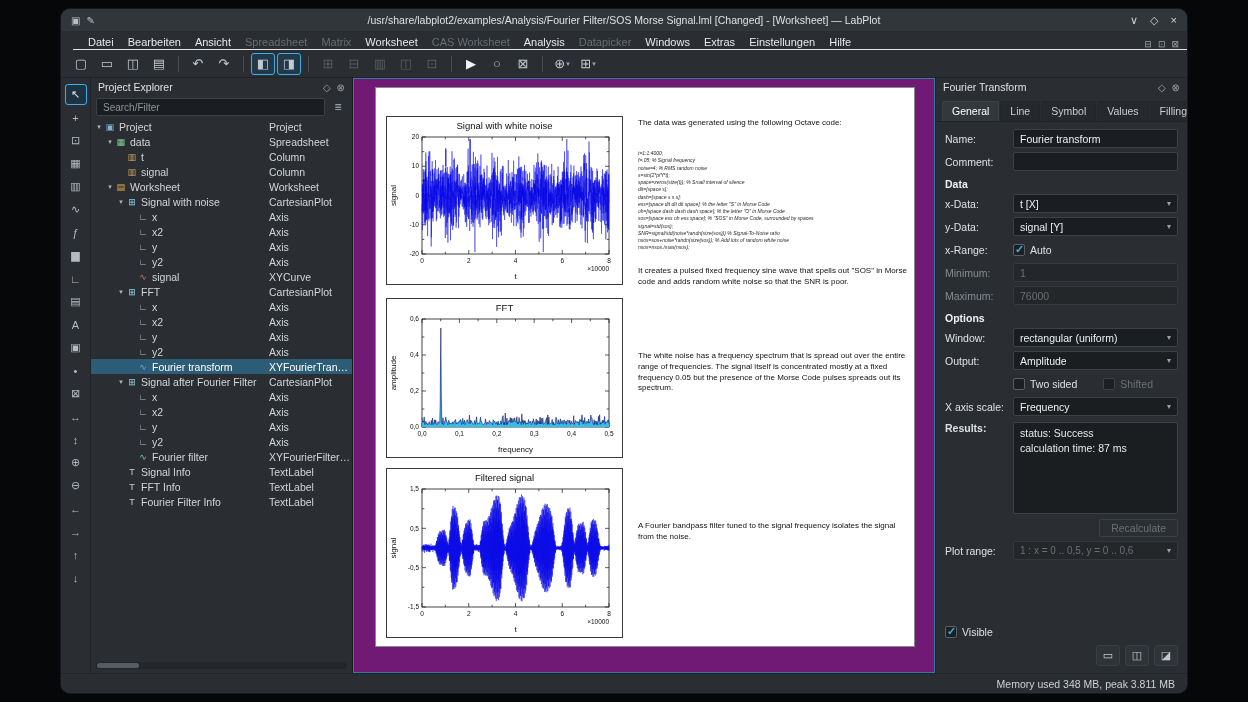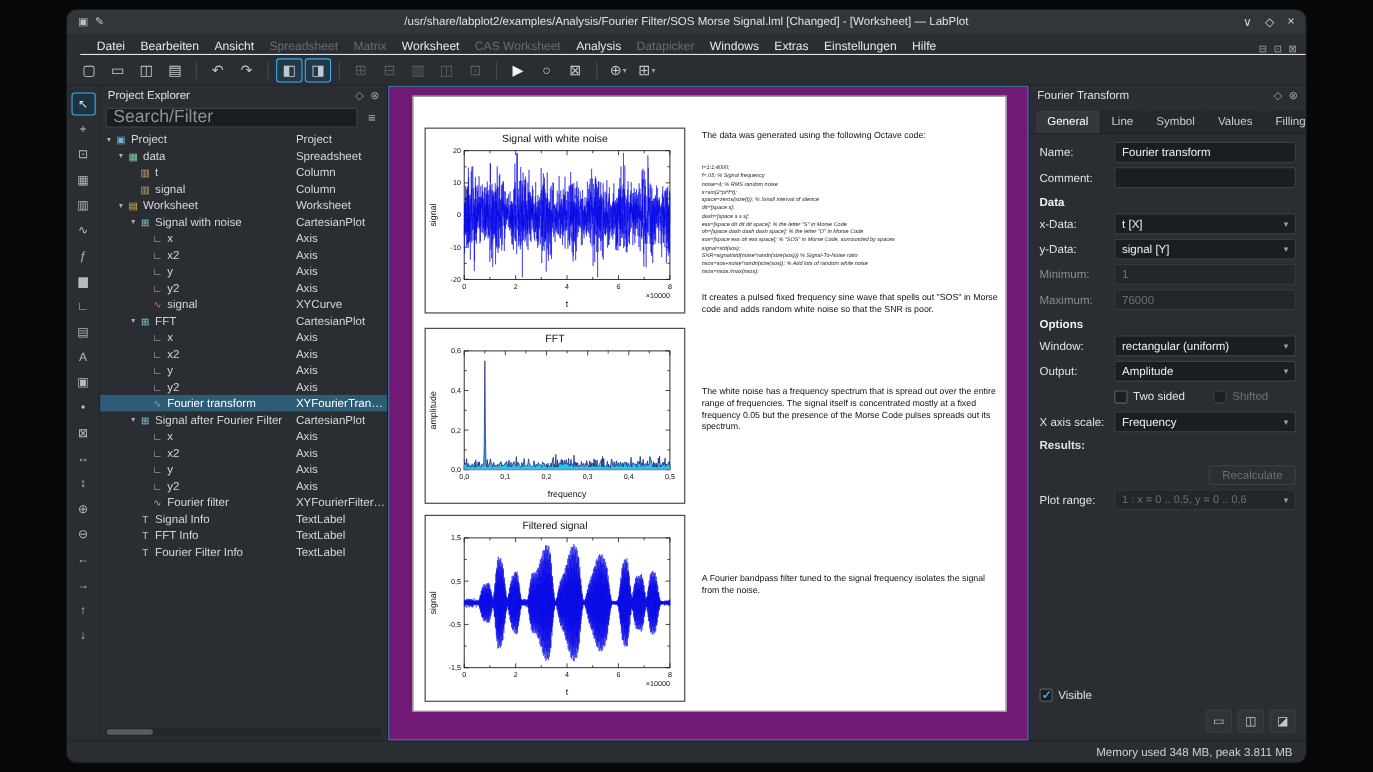--- a/index.html
+++ b/index.html
@@ -38,21 +38,21 @@
         color:#b4bac0;font-size:11px;border-radius:3px;flex:none;}
   .sbtn.active{border:1px solid #3daee9;background:#1e3340;color:#e8ecef;}
   
   .explorer{width:262px;background:#2a2e32;border-right:1px solid #1b1e21;display:flex;
             flex-direction:column;flex:none;min-height:0;}
   .dock-header{height:18px;display:flex;align-items:center;padding:0 7px;color:#dde1e4;
                font-size:10.5px;flex:none;gap:37px;}
   .dh-icons{margin-left:auto;display:flex;gap:6px;color:#9aa0a5;font-size:10px;}
   .search-row{display:flex;padding:2px 5px 3px 5px;gap:4px;flex:none;align-items:center;}
   .search-input{flex:1;height:18px;background:#1b1e20;border:1px solid #3c4145;border-radius:2px;
-                color:#8d9398;font-size:16px;padding:0 6px;display:flex;align-items:center;}
+                color:#8d9398;font-size:10px;padding:0 6px;display:flex;align-items:center;}
   .filter-btn{width:18px;height:18px;display:flex;align-items:center;justify-content:center;
               color:#b4bac0;font-size:12px;}
   .cols-header{display:flex;height:17px;background:#30353a;border-top:1px solid #222528;
                border-bottom:1px solid #222528;color:#dde1e4;font-size:10.5px;flex:none;}
   .col-name{width:172px;padding-left:6px;border-right:1px solid #222528;display:flex;align-items:center;}
   .col-type{flex:1;padding-left:6px;display:flex;align-items:center;}
   .tree{flex:1;overflow:hidden;font-size:10.5px;color:#d2d6d9;}
   .trow{display:flex;height:15px;align-items:center;white-space:nowrap;}
   .trow.selected{background:#2d5c76;color:#ffffff;}
   .tname{width:172px;display:flex;align-items:center;overflow:hidden;flex:none;}
@@ -697,20 +697,27 @@
             </div>
           </div>
           <div class="frow">
             <div class="flabel">y-Data:</div>
             <div class="ffield combo">
               <span>signal [Y]</span>
               <span class="arrow">▾</span>
             </div>
           </div>
           <div class="frow">
+            <div class="flabel">x-Range:</div>
+            <div class="ffield check">
+              <span class="cbox checked"></span>
+              <span class="lbl">Auto</span>
+            </div>
+          </div>
+          <div class="frow">
             <div class="flabel dim">Minimum:</div>
             <div class="ffield input disabled">1</div>
           </div>
           <div class="frow">
             <div class="flabel dim">Maximum:</div>
             <div class="ffield input disabled">76000</div>
           </div>
 
           <div class="section">Options</div>
 
@@ -744,20 +751,24 @@
           <div class="frow">
             <div class="flabel">X axis scale:</div>
             <div class="ffield combo">
               <span>Frequency</span>
               <span class="arrow">▾</span>
             </div>
           </div>
 
           <div class="frow top" style="margin-top:2px;">
             <div class="flabel" style="font-weight:bold;">Results:</div>
+            <div class="ffield results">
+              <div>status: Success</div>
+              <div>calculation time: 87 ms</div>
+            </div>
           </div>
 
           <div class="frow" style="justify-content:flex-end;">
             <div class="btn disabled">Recalculate</div>
           </div>
 
           <div class="frow">
             <div class="flabel">Plot range:</div>
             <div class="ffield combo disabled" style="font-size:10px;">
               <span>1 : x = 0 .. 0,5, y = 0 .. 0,6</span>

